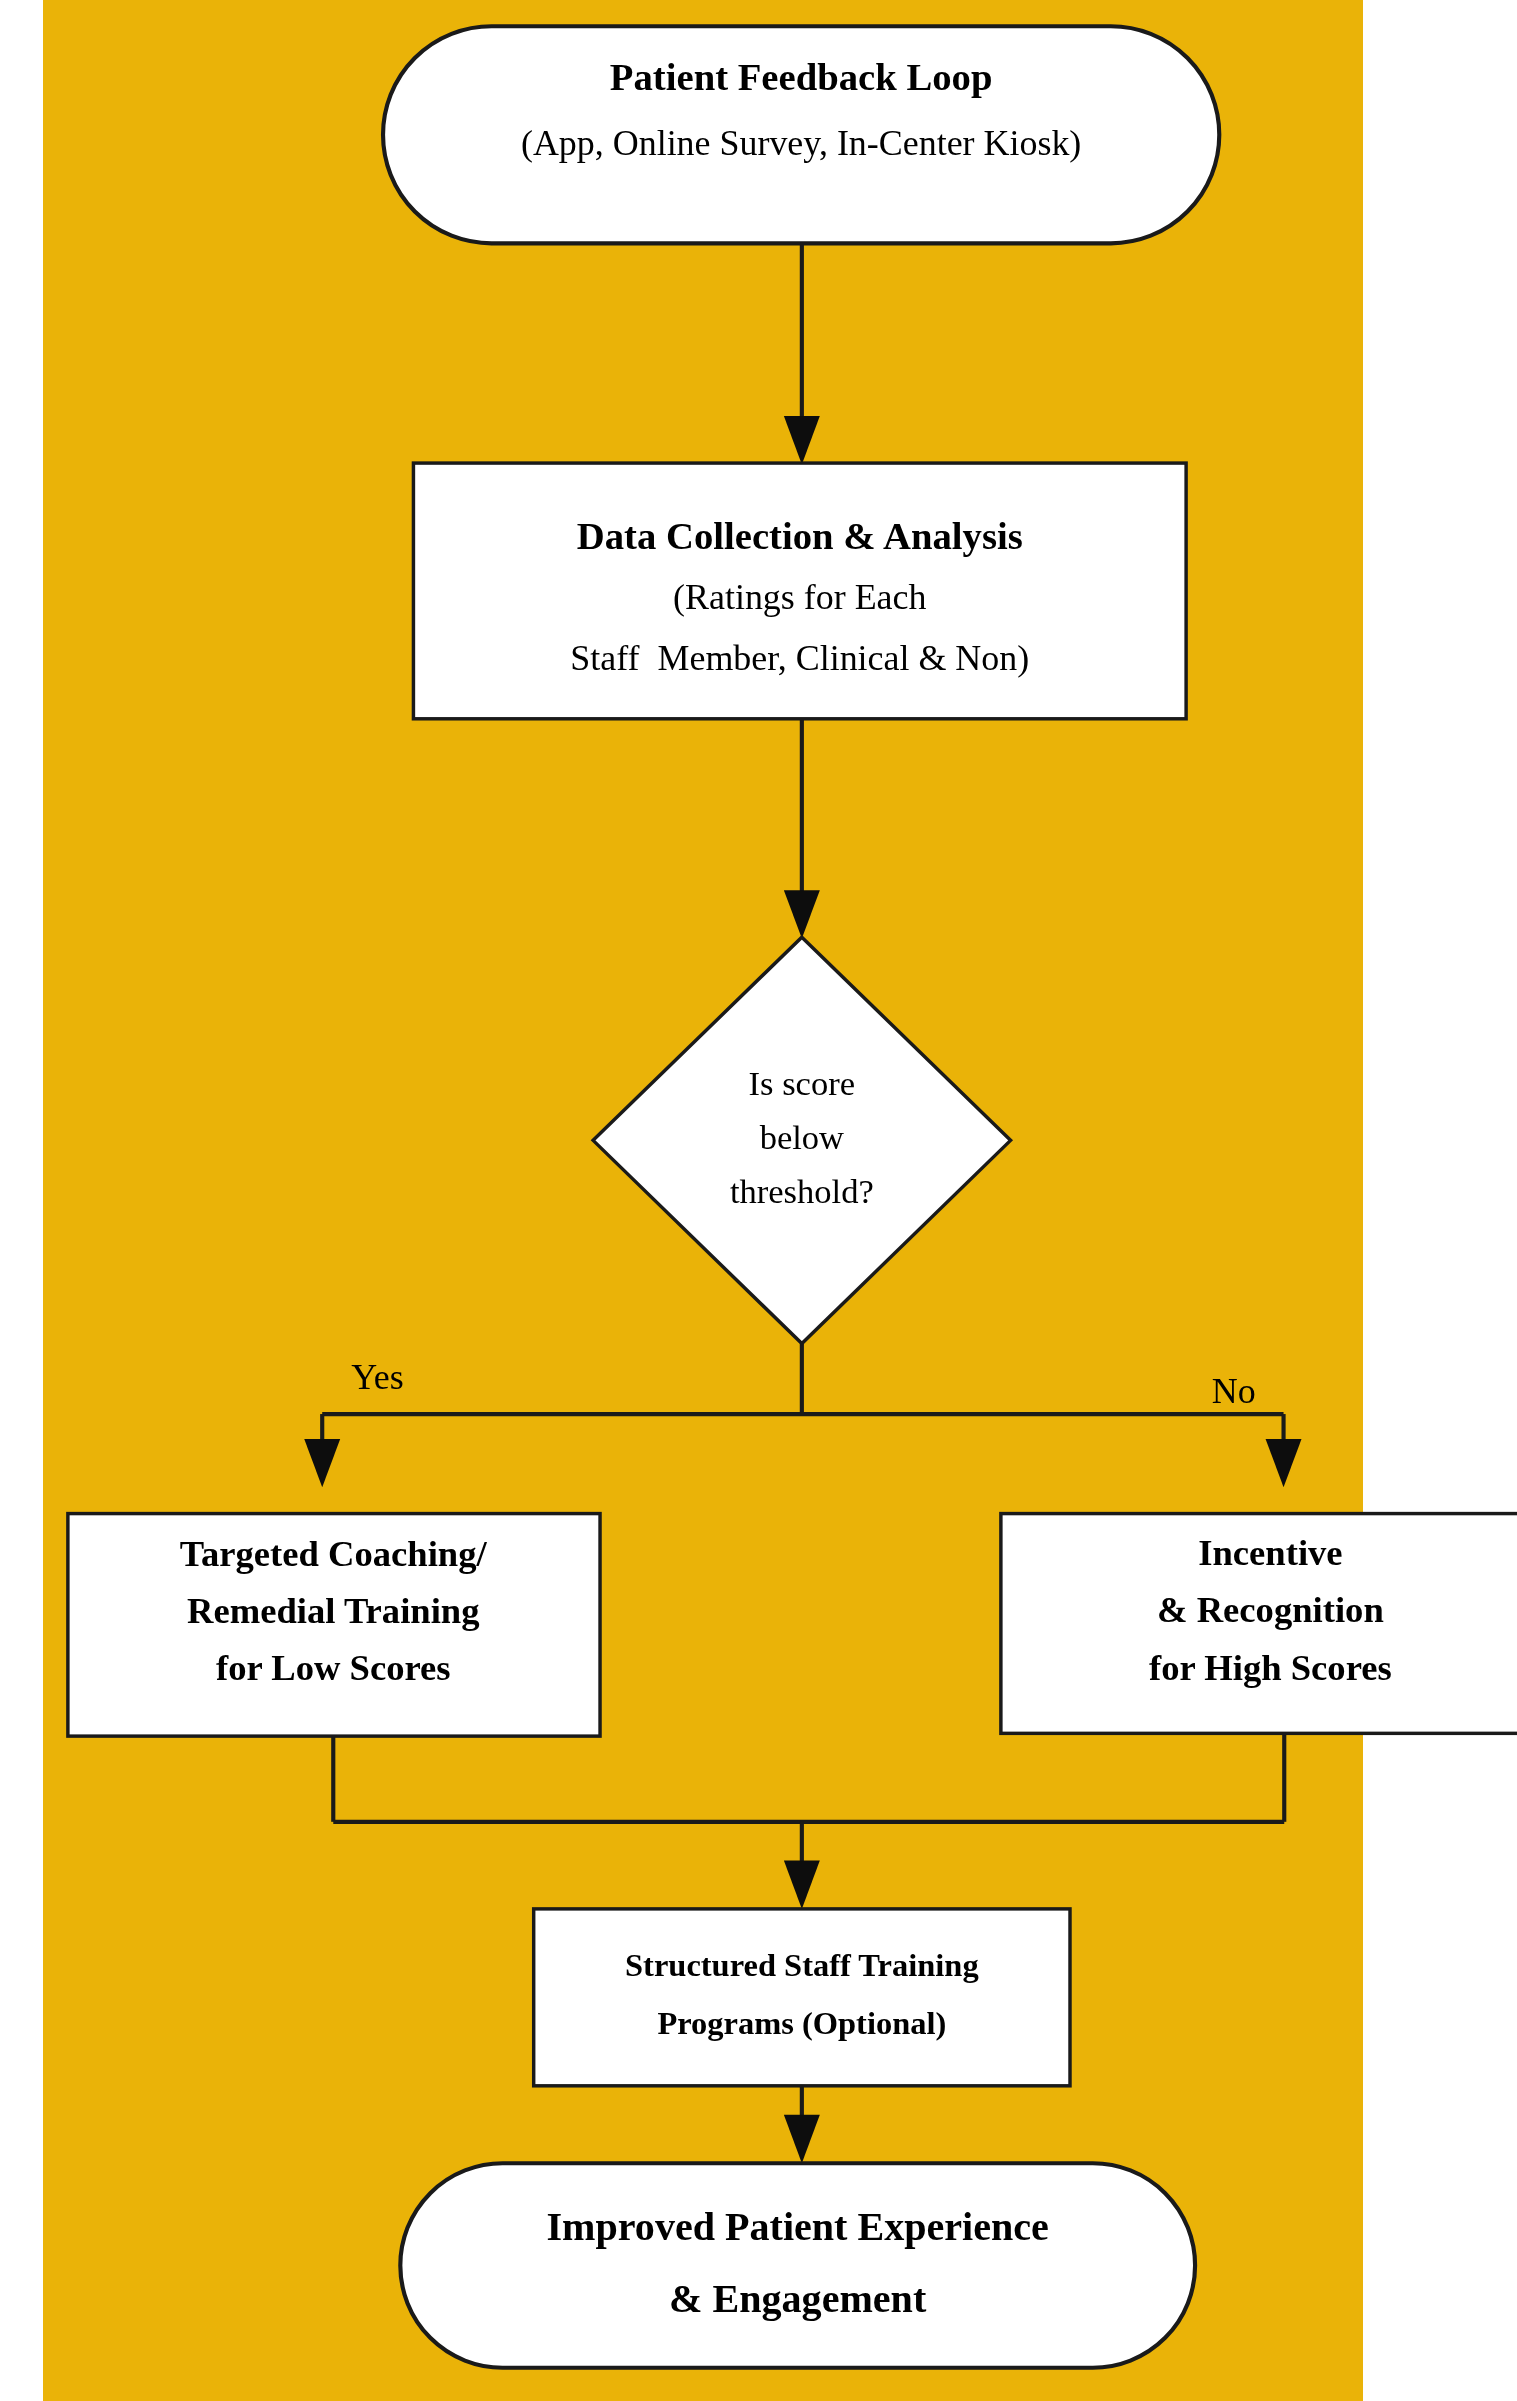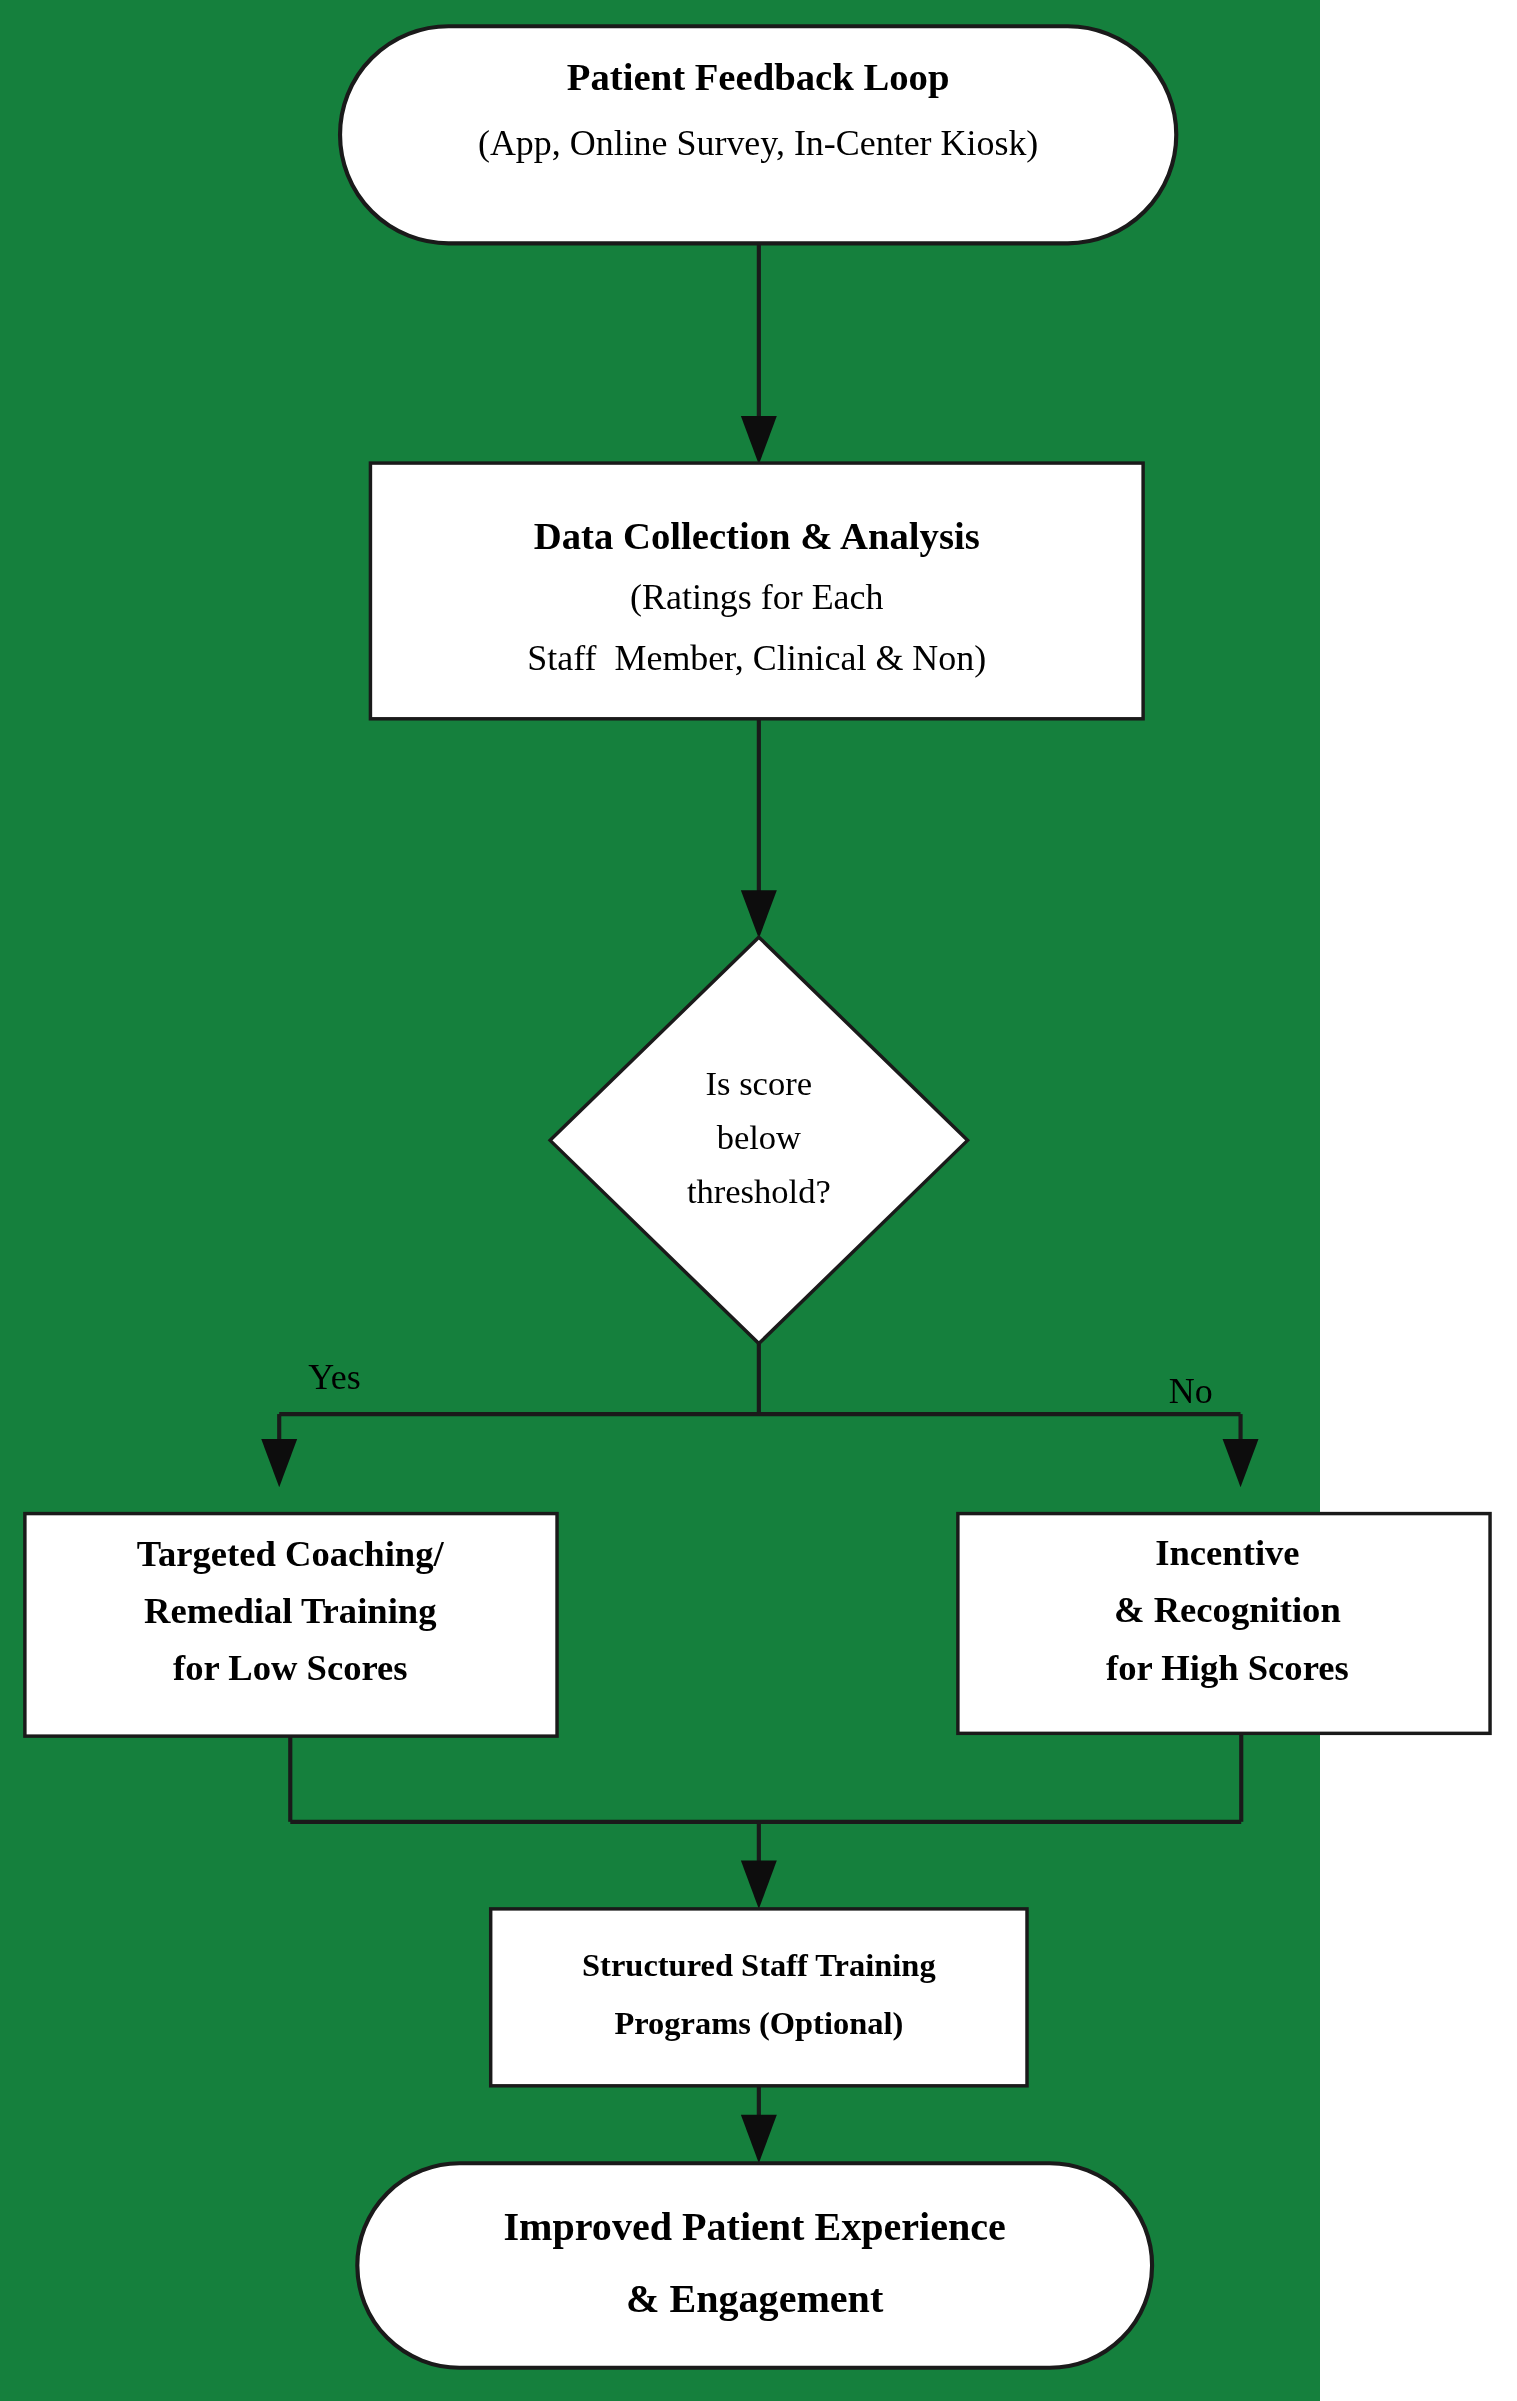--- a/index.html
+++ b/index.html
@@ -12,21 +12,22 @@
     width: 1517px;
     height: 2401px;
     font-family: "Liberation Serif", "DejaVu Serif", serif;
     color: #000000;
     overflow: hidden;
   }
   #flowchart-root {
     position: relative;
     width: 1320px;
     height: 2401px;
-    background: #15803d;
+    background: #eab308;
+    margin-left: 43px;
   }
   svg.chart-canvas {
     display: block;
     width: 1517px;
     height: 2401px;
   }
   .node-shape {
     fill: #ffffff;
     stroke: #1a1a1a;
     stroke-width: 6;

